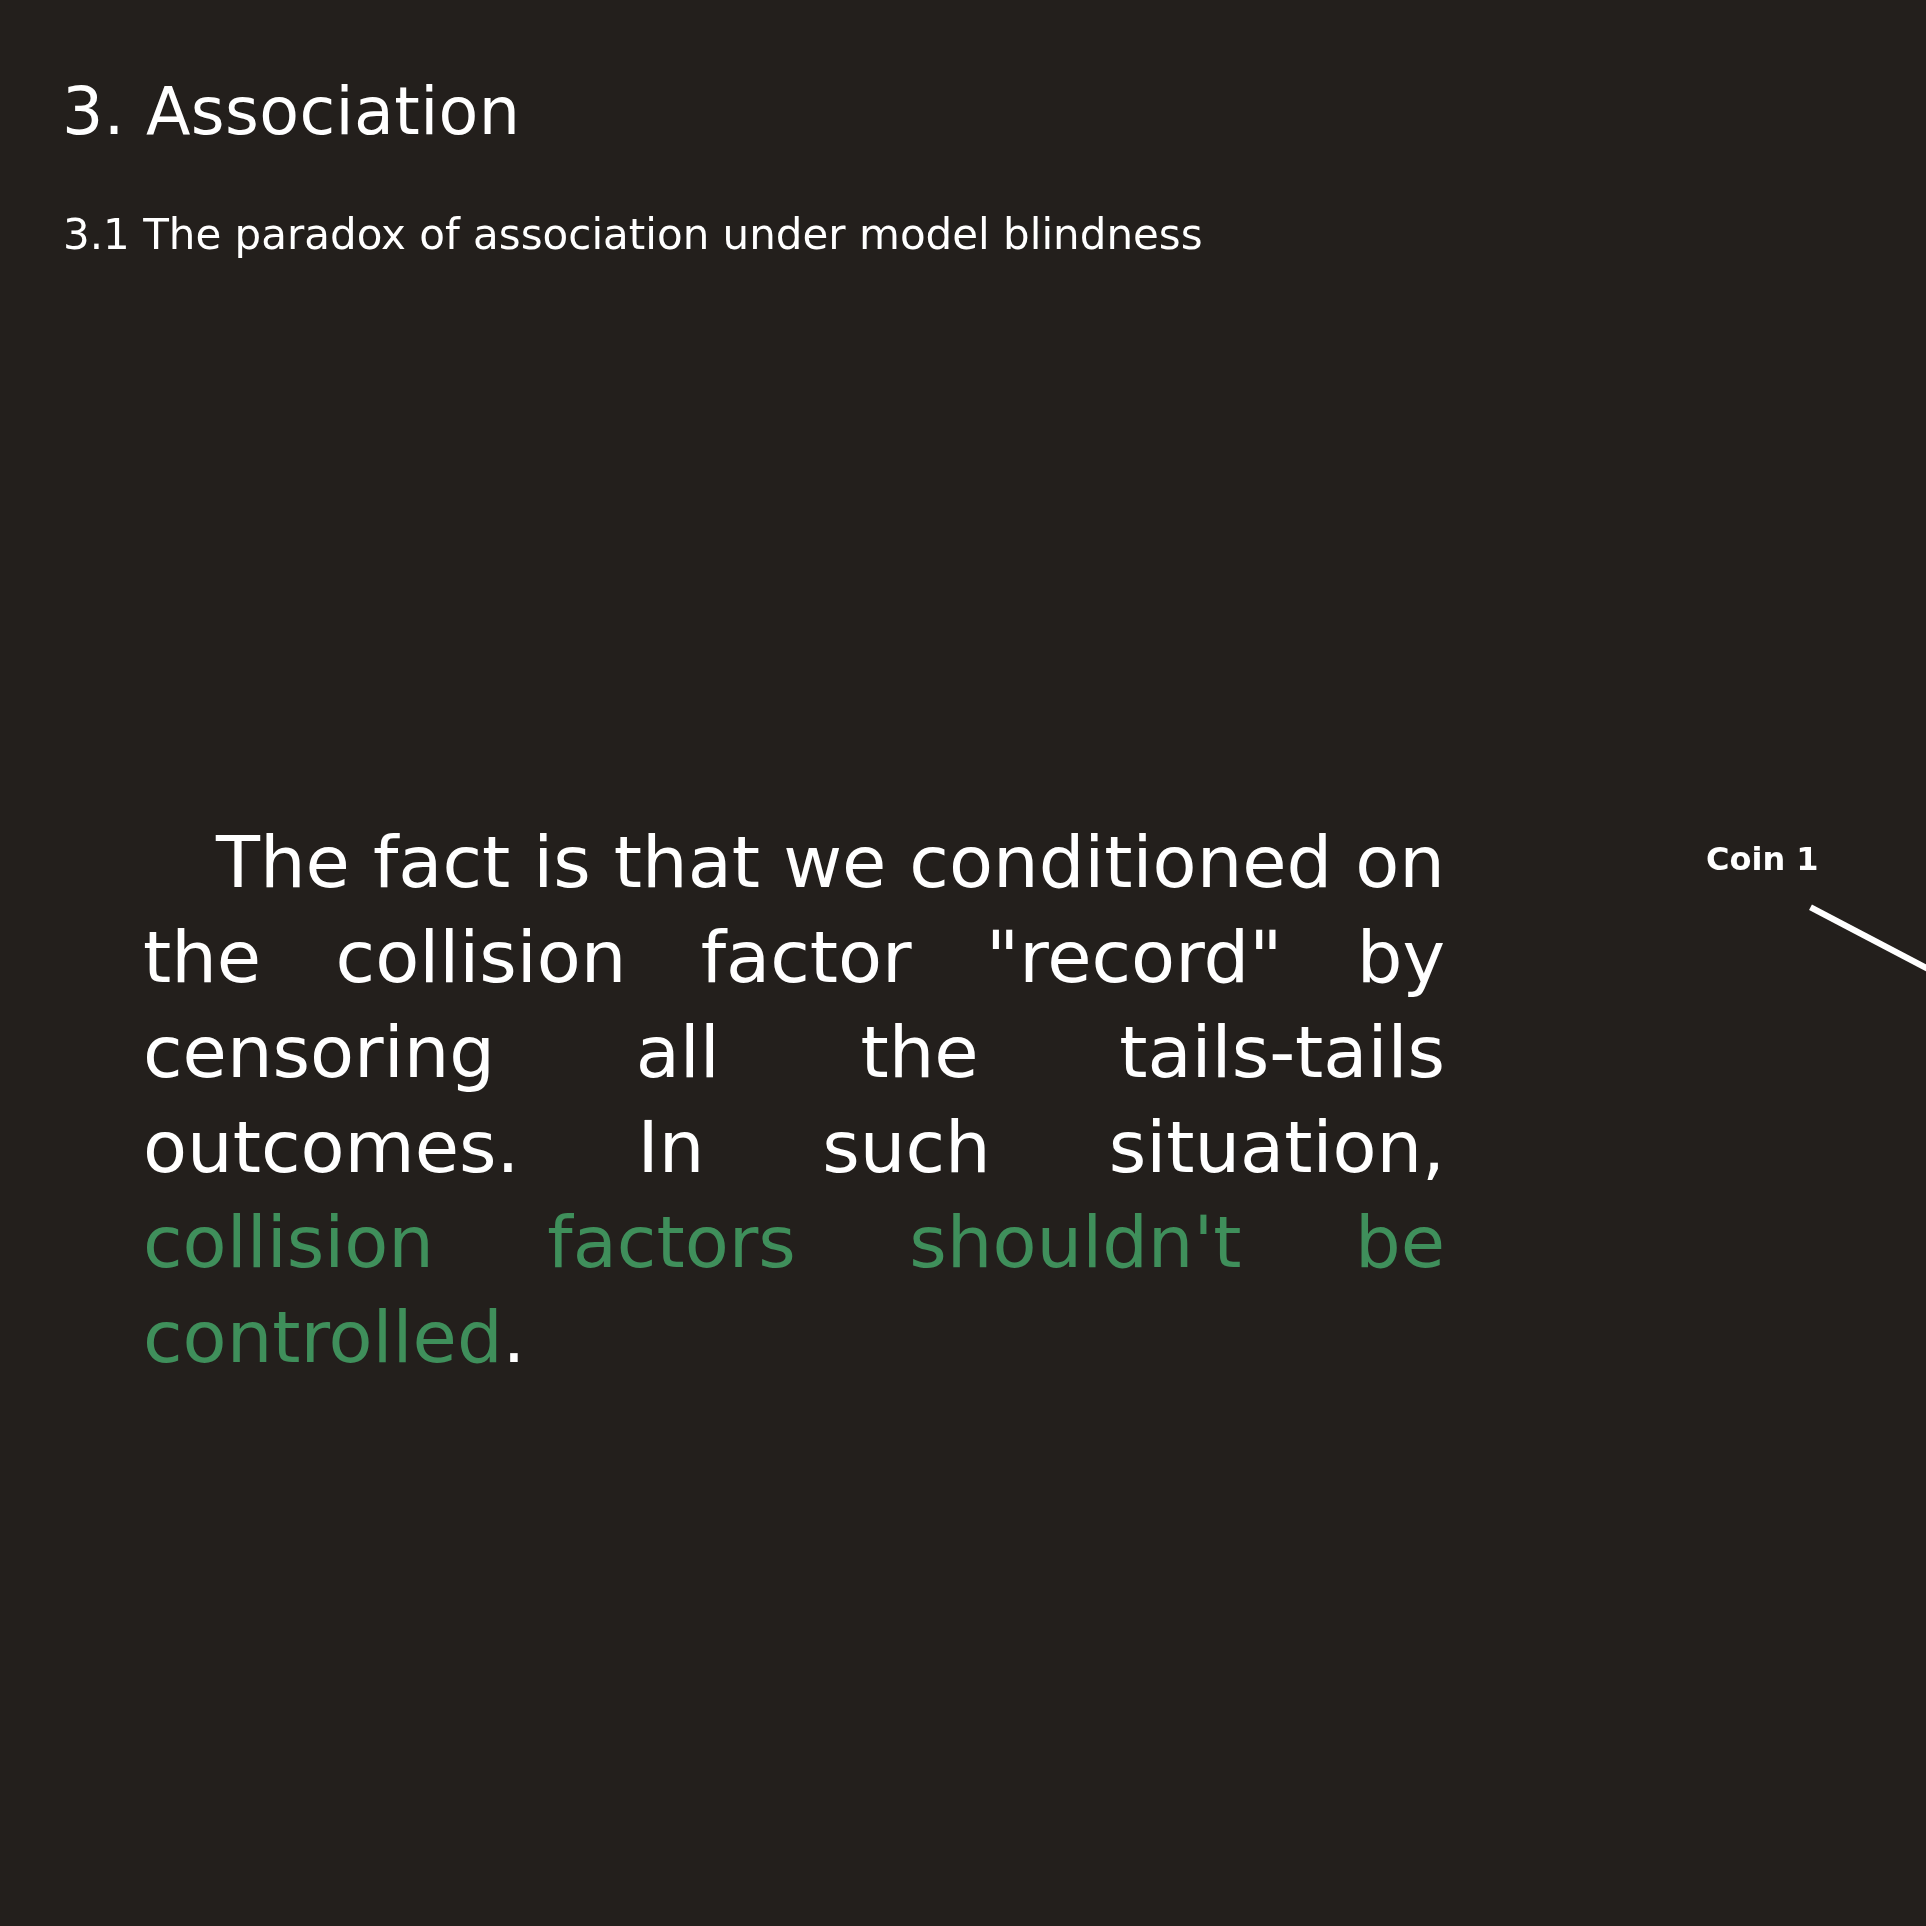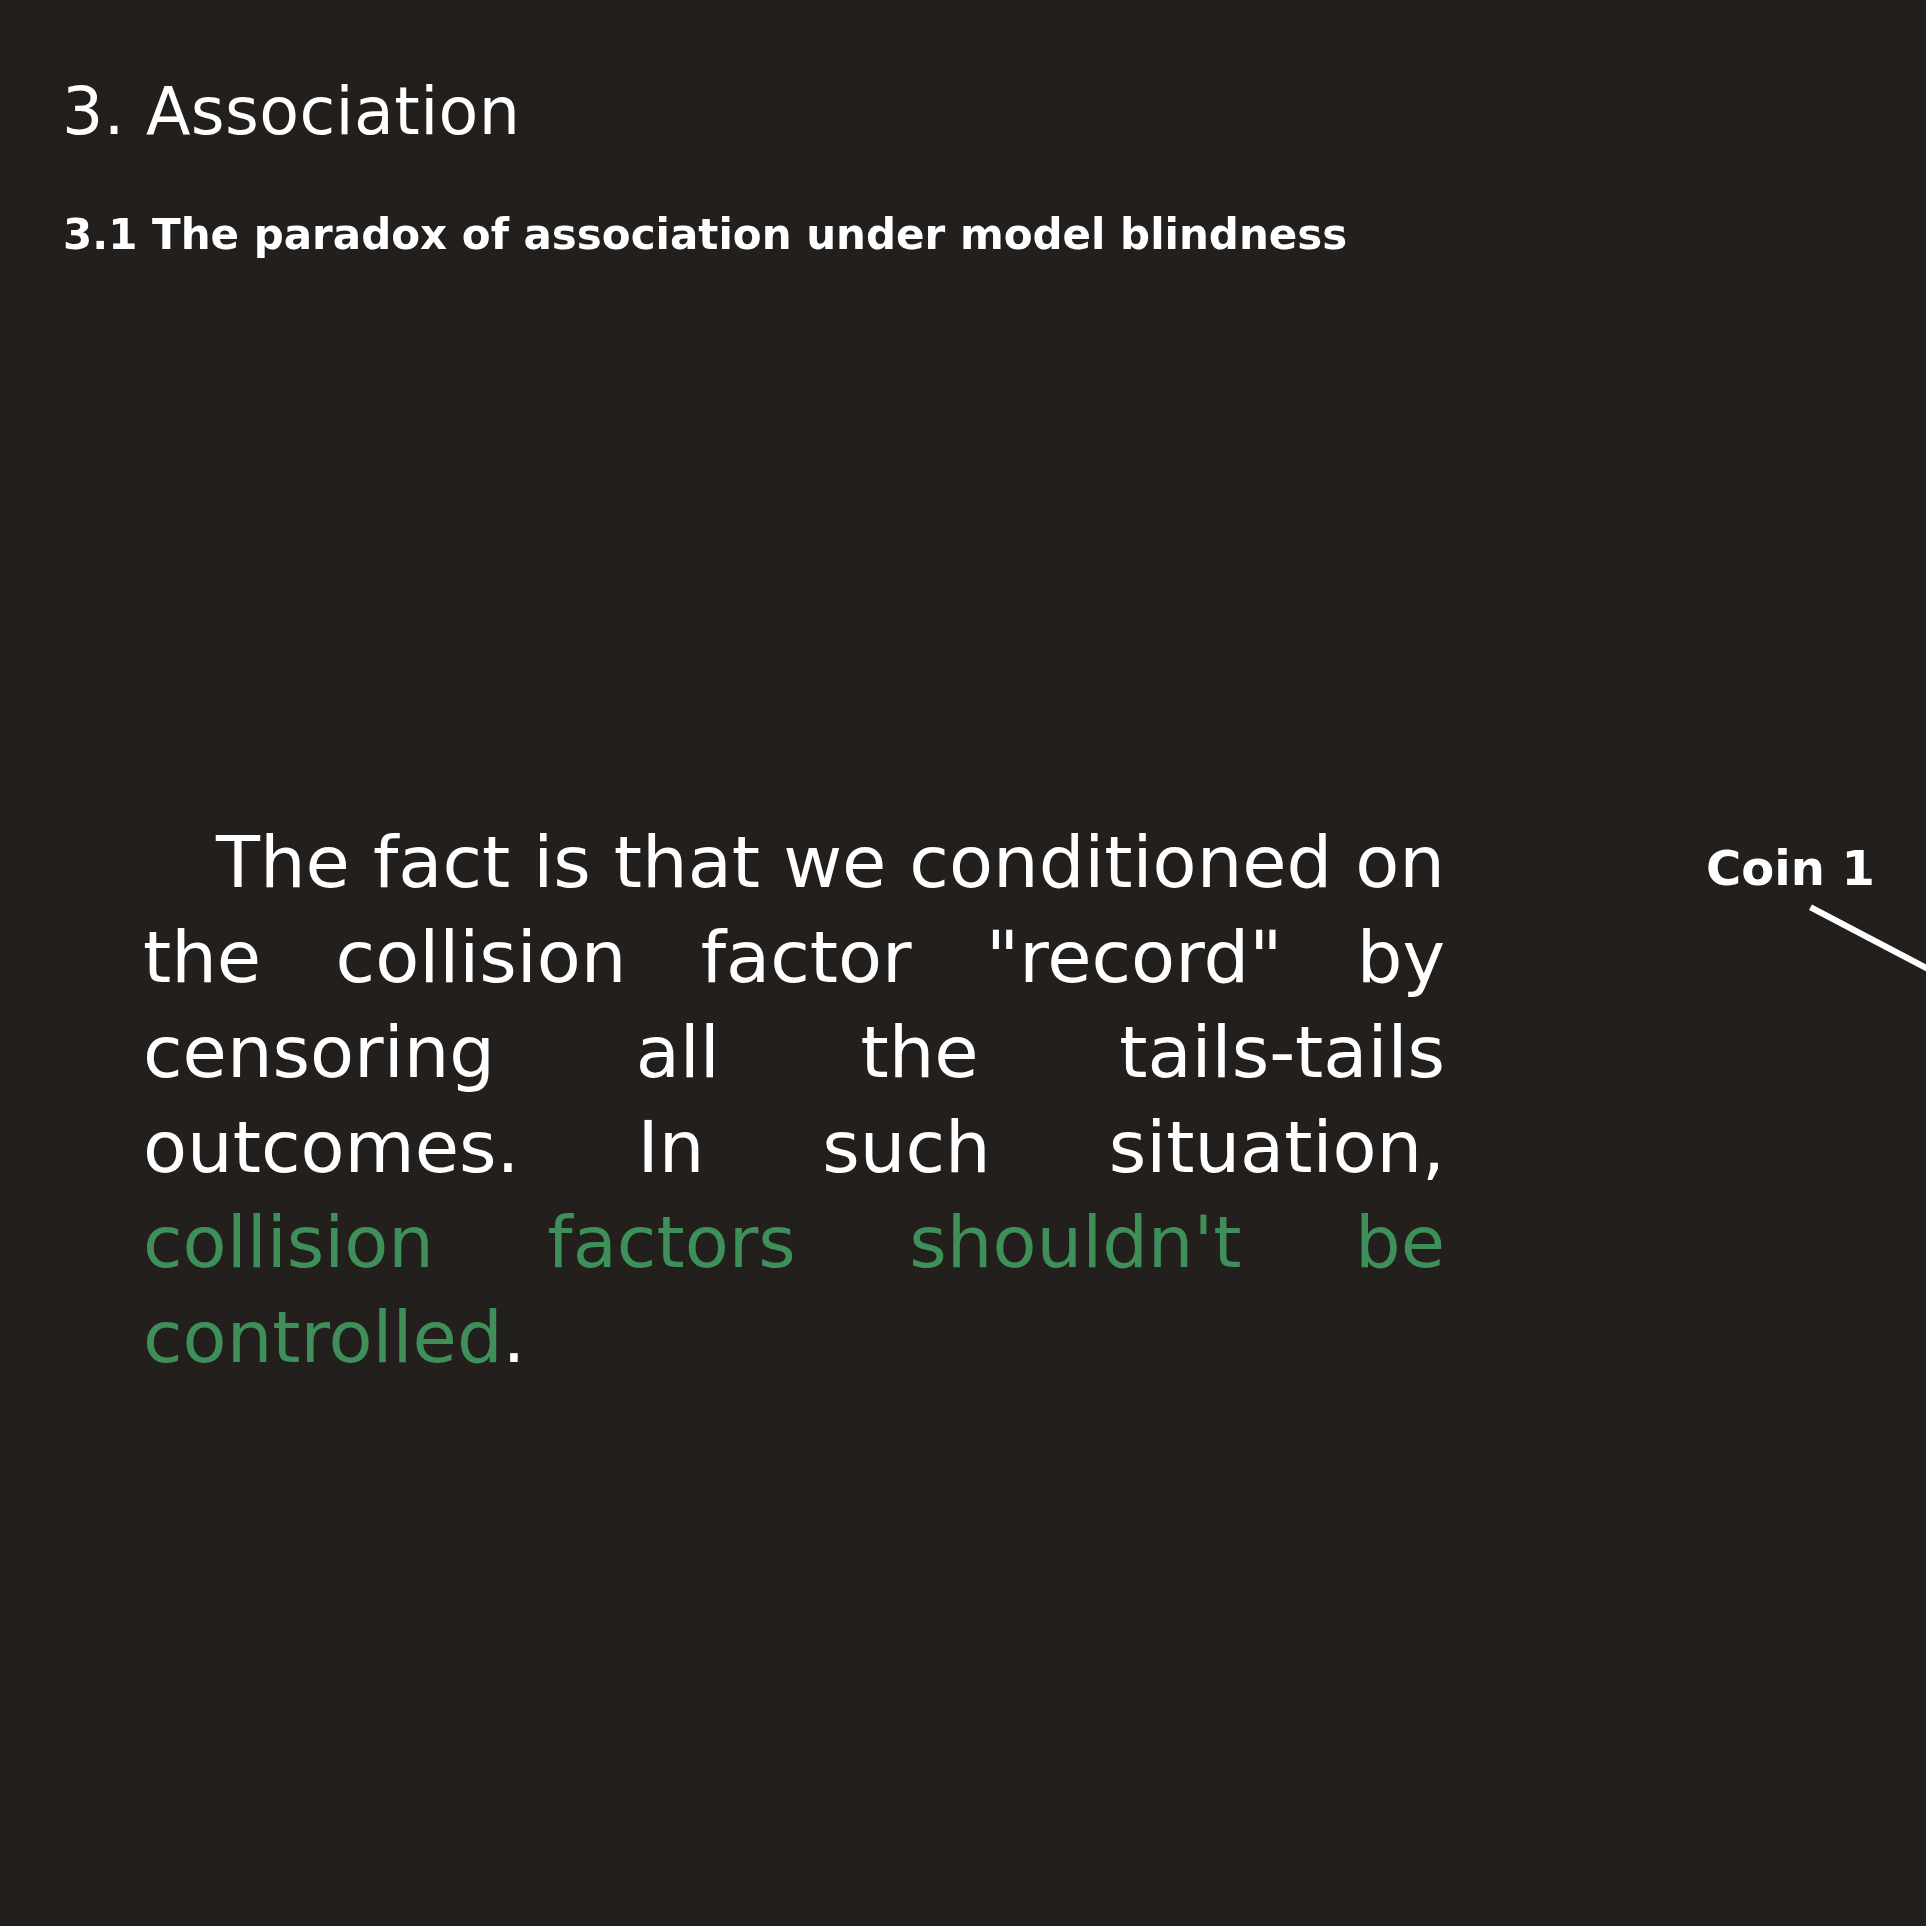--- a/index.html
+++ b/index.html
@@ -26,21 +26,21 @@
     letter-spacing: 0.4px;
     color: #ffffff;
     white-space: nowrap;
     margin-top: 12px;
   }
   #slide-subtitle {
     position: absolute;
     left: 63px;
     top: 210px;
     font-size: 42px;
-    font-weight: 700;
+    font-weight: 400;
     color: #ffffff;
     white-space: nowrap;
   }
 
   
   #body-paragraph {
     position: absolute;
     left: 143px;
     top: 743px;
     width: 1302px;
@@ -55,21 +55,21 @@
   
   #diagram {
     position: absolute;
     left: 1656px;
     top: 836px;
     width: 925px;
     height: 308px;
   }
   .node-label {
     position: absolute;
-    font-size: 48px;
+    font-size: 32px;
     font-weight: bold;
     color: #ffffff;
     white-space: nowrap;
   }
   #node-coin1 { left: 50px; top: 3.9px; }
   #diagram svg { position: absolute; left: 0; top: 0; width: 925px; height: 308px; }
 </style>
 </head>
 <body>
 

